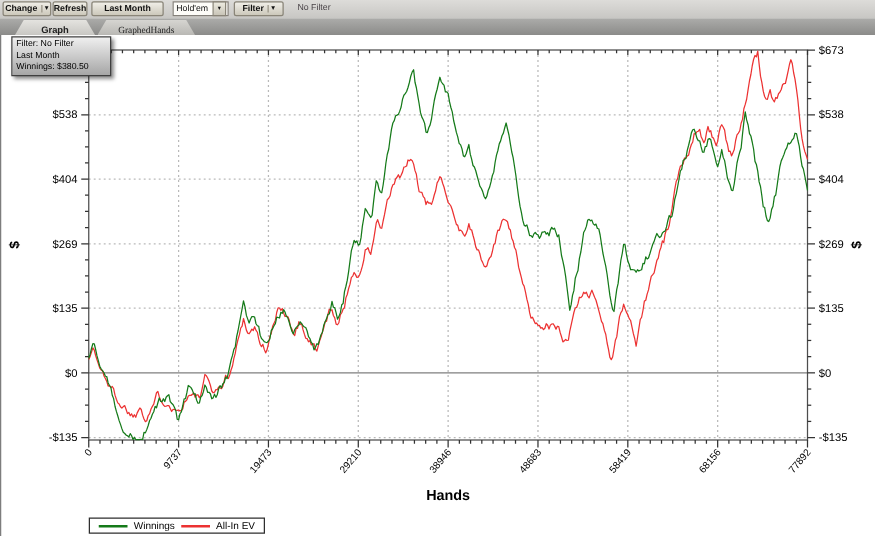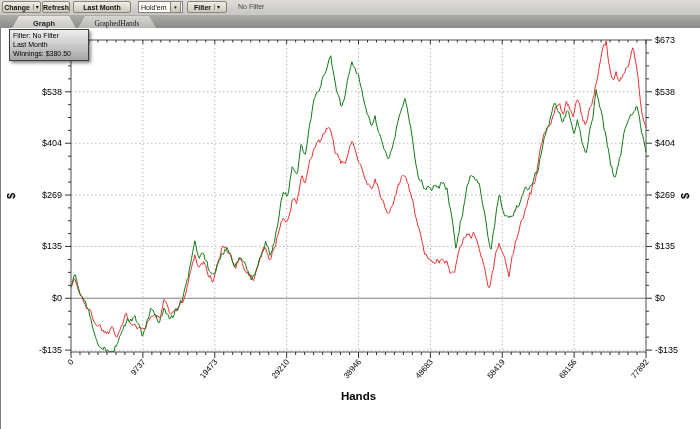--- a/index.html
+++ b/index.html
@@ -305,13 +305,19 @@
       <text transform="translate(504.25,334) rotate(-50)" text-anchor="end" font-size="8" fill="#000">58419</text>
       <text transform="translate(576.1286910080624,334) rotate(-50)" text-anchor="end" font-size="8" fill="#000">68156</text>
       <text transform="translate(648,334) rotate(-50)" text-anchor="end" font-size="8" fill="#000">77892</text>
       <text transform="translate(14,168) rotate(-90)" text-anchor="middle" font-size="11" font-weight="bold" fill="#000">$</text>
       <text transform="translate(688,168) rotate(-90)" text-anchor="middle" font-size="11" font-weight="bold" fill="#000">$</text>
       <text x="357.5" y="372" text-anchor="middle" font-size="11.5" font-weight="bold" fill="#000">Hands</text>
       <path d="M70.0 259.5L71.1 257.1L72.2 253.7L73.3 250.3L74.4 252.0L75.5 256.4L76.6 259.9L77.7 263.1L78.8 266.5L80.0 268.0L81.1 268.7L82.2 272.8L83.3 274.8L84.4 277.1L85.5 280.9L86.6 280.5L87.7 282.1L88.8 281.2L89.9 282.9L91.0 288.1L92.1 291.4L93.2 294.3L94.3 295.2L95.4 297.4L96.5 298.5L97.6 297.3L98.8 296.5L99.9 299.6L101.0 302.9L102.1 302.0L103.2 304.6L104.3 303.1L105.4 305.7L106.5 303.8L107.6 305.8L108.7 302.5L109.8 300.3L110.9 298.4L112.0 299.6L113.1 304.1L114.2 307.2L115.3 309.3L116.4 308.6L117.5 304.6L118.7 302.9L119.8 299.2L120.9 297.1L122.0 295.3L123.1 290.8L124.2 286.2L125.3 285.1L126.4 289.3L127.5 292.3L128.6 294.1L129.7 296.0L130.8 297.1L131.9 297.0L133.0 296.4L134.1 296.4L135.2 298.8L136.3 301.2L137.5 299.5L138.6 299.6L139.7 300.1L140.8 300.3L141.9 300.0L143.0 300.8L144.1 300.3L145.2 299.0L146.3 293.7L147.4 293.1L148.5 291.8L149.6 288.8L150.7 288.3L151.8 288.3L152.9 287.5L154.0 286.3L155.1 289.8L156.3 287.9L157.4 287.9L158.5 290.2L159.6 288.2L160.7 283.0L161.8 277.6L162.9 271.6L164.0 272.5L165.1 274.4L166.2 276.9L167.3 280.2L168.4 284.8L169.5 286.2L170.6 285.8L171.7 283.7L172.8 283.8L173.9 281.6L175.0 282.4L176.2 282.9L177.3 280.9L178.4 276.7L179.5 272.2L180.6 274.0L181.7 274.8L182.8 271.9L183.9 267.8L185.0 264.8L186.1 258.7L187.2 254.7L188.3 248.2L189.4 243.6L190.5 239.9L191.6 234.4L192.7 232.9L193.8 226.8L195.0 231.4L196.1 236.1L197.2 238.5L198.3 239.0L199.4 237.3L200.5 235.3L201.6 236.4L202.7 233.4L203.8 236.3L204.9 237.8L206.0 243.3L207.1 247.4L208.2 249.3L209.3 247.5L210.4 251.5L211.5 254.3L212.6 251.9L213.8 247.0L214.9 241.0L216.0 238.8L217.1 233.0L218.2 230.7L219.3 228.1L220.4 221.8L221.5 218.3L222.6 218.4L223.7 220.3L224.8 218.8L225.9 222.5L227.0 225.2L228.1 224.9L229.2 225.2L230.3 227.8L231.4 233.4L232.5 235.2L233.7 239.0L234.8 240.4L235.9 234.8L237.0 234.7L238.1 229.4L239.2 231.6L240.3 230.9L241.4 235.7L242.5 239.3L243.6 242.6L244.7 242.9L245.8 245.4L246.9 244.5L248.0 247.9L249.1 247.3L250.2 247.0L251.3 251.3L252.5 252.8L253.6 248.7L254.7 244.7L255.8 241.7L256.9 237.8L258.0 234.2L259.1 229.5L260.2 229.0L261.3 223.9L262.4 219.3L263.5 220.3L264.6 219.8L265.7 224.4L266.8 226.3L267.9 231.3L269.0 231.8L270.1 230.2L271.3 223.8L272.4 222.2L273.5 219.2L274.6 218.2L275.7 210.3L276.8 207.6L277.9 202.8L279.0 199.3L280.1 193.9L281.2 192.9L282.3 190.0L283.4 191.7L284.5 193.9L285.6 193.7L286.7 191.8L287.8 188.7L288.9 184.9L290.0 180.2L291.2 171.9L292.3 171.4L293.4 170.1L294.5 173.6L295.6 175.5L296.7 169.5L297.8 164.4L298.9 157.5L300.0 150.4L301.1 147.7L302.2 151.1L303.3 154.4L304.4 154.6L305.5 148.8L306.6 143.7L307.7 137.9L308.8 131.8L310.0 130.6L311.1 128.6L312.2 122.8L313.3 119.8L314.4 119.3L315.5 115.2L316.6 113.8L317.7 111.8L318.8 114.3L319.9 112.2L321.0 109.7L322.1 105.7L323.2 105.4L324.3 104.8L325.4 100.0L326.5 100.6L327.6 99.6L328.8 100.5L329.9 103.3L331.0 108.5L332.1 111.4L333.2 119.4L334.3 125.4L335.4 125.7L336.5 125.9L337.6 129.3L338.7 130.5L339.8 135.6L340.9 133.0L342.0 134.5L343.1 134.3L344.2 135.5L345.3 132.3L346.4 128.0L347.5 124.6L348.7 118.3L349.8 116.4L350.9 113.3L352.0 114.4L353.1 118.6L354.2 121.6L355.3 126.0L356.4 130.0L357.5 134.1L358.6 135.2L359.7 136.8L360.8 139.8L361.9 143.8L363.0 147.7L364.1 151.5L365.2 152.3L366.3 156.6L367.5 156.1L368.6 157.1L369.7 159.4L370.8 160.9L371.9 158.9L373.0 155.8L374.1 150.9L375.2 155.7L376.3 155.8L377.4 160.2L378.5 164.2L379.6 169.5L380.7 171.9L381.8 171.9L382.9 175.0L384.0 179.8L385.1 181.9L386.3 184.9L387.4 185.5L388.5 184.7L389.6 180.5L390.7 178.3L391.8 177.2L392.9 173.2L394.0 167.7L395.1 166.6L396.2 160.1L397.3 156.1L398.4 156.3L399.5 152.6L400.6 148.5L401.7 147.4L402.8 147.8L403.9 148.4L405.0 149.4L406.2 154.8L407.3 156.0L408.4 162.6L409.5 164.9L410.6 170.0L411.7 172.0L412.8 178.2L413.9 185.7L415.0 189.8L416.1 194.1L417.2 199.0L418.3 200.9L419.4 205.7L420.5 211.3L421.6 215.5L422.7 222.1L423.8 226.5L425.0 225.8L426.1 228.3L427.2 230.9L428.3 230.4L429.4 232.3L430.5 232.3L431.6 234.5L432.7 234.1L433.8 235.7L434.9 234.6L436.0 231.0L437.1 232.2L438.2 235.2L439.3 232.1L440.4 231.2L441.5 231.0L442.6 232.7L443.8 235.3L444.9 233.0L446.0 233.3L447.1 237.9L448.2 241.4L449.3 245.5L450.4 244.7L451.5 243.6L452.6 244.4L453.7 244.2L454.8 237.1L455.9 232.1L457.0 227.1L458.1 222.0L459.2 218.3L460.3 218.0L461.4 214.9L462.5 209.8L463.7 210.1L464.8 208.9L465.9 205.8L467.0 206.9L468.1 205.7L469.2 208.8L470.3 210.3L471.4 206.9L472.5 204.1L473.6 207.0L474.7 209.8L475.8 212.2L476.9 216.2L478.0 220.3L479.1 224.5L480.2 229.1L481.3 230.9L482.5 236.3L483.6 239.4L484.7 246.4L485.8 251.5L486.9 257.9L488.0 259.7L489.1 257.6L490.2 251.2L491.3 244.2L492.4 241.5L493.5 233.0L494.6 225.3L495.7 222.1L496.8 220.5L497.9 215.3L499.0 218.7L500.1 221.7L501.3 223.9L502.4 226.9L503.5 228.4L504.6 233.7L505.7 238.9L506.8 243.0L507.9 249.0L509.0 242.2L510.1 234.7L511.2 227.6L512.3 225.8L513.4 220.2L514.5 212.9L515.6 212.2L516.7 207.3L517.8 203.9L518.9 198.1L520.0 193.1L521.2 191.7L522.3 190.3L523.4 185.2L524.5 180.3L525.6 178.5L526.7 172.8L527.8 169.8L528.9 164.7L530.0 166.1L531.1 159.2L532.2 155.5L533.3 155.7L534.4 152.2L535.5 145.2L536.6 139.1L537.7 130.8L538.8 123.5L540.0 117.0L541.1 114.9L542.2 108.9L543.3 104.9L544.4 104.4L545.5 103.1L546.6 98.4L547.7 98.6L548.8 96.8L549.9 96.1L551.0 91.0L552.1 87.6L553.2 85.6L554.3 78.9L555.4 79.2L556.5 77.4L557.6 77.0L558.8 75.6L559.9 81.4L561.0 83.6L562.1 86.2L563.2 84.0L564.3 77.5L565.4 73.2L566.5 77.5L567.6 76.6L568.7 81.8L569.8 82.5L570.9 85.6L572.0 88.6L573.1 85.1L574.2 78.3L575.3 73.6L576.4 71.8L577.5 73.6L578.7 76.1L579.8 83.9L580.9 87.2L582.0 93.1L583.1 92.9L584.2 96.7L585.3 94.3L586.4 91.6L587.5 84.4L588.6 79.9L589.7 78.5L590.8 76.6L591.9 70.6L593.0 67.5L594.1 59.0L595.2 55.5L596.3 51.4L597.5 43.5L598.6 36.6L599.7 31.6L600.8 24.6L601.9 19.4L603.0 16.4L604.1 17.5L605.2 12.9L606.3 23.2L607.4 32.9L608.5 38.1L609.6 44.9L610.7 49.2L611.8 51.2L612.9 51.5L614.0 47.5L615.1 43.7L616.3 49.7L617.4 51.8L618.5 53.5L619.6 50.0L620.7 50.7L621.8 47.0L622.9 45.7L624.0 43.6L625.1 39.6L626.2 38.9L627.3 38.8L628.4 34.0L629.5 28.9L630.6 23.4L631.7 19.8L632.8 22.8L633.9 30.2L635.0 35.3L636.2 43.5L637.3 52.0L638.4 63.6L639.5 74.6L640.6 82.7L641.7 88.5L642.8 93.1L643.9 96.0L645.0 99.5" fill="none" stroke="#ec3232" stroke-width="1" stroke-linejoin="round"></path>
       <path d="M70.0 258.8L71.1 255.3L72.2 250.8L73.3 246.9L74.4 247.0L75.5 251.6L76.6 256.7L77.7 260.7L78.8 265.0L80.0 267.2L81.1 268.7L82.2 270.2L83.3 273.0L84.4 273.2L85.5 278.4L86.6 280.4L87.7 281.9L88.8 288.2L89.9 290.9L91.0 297.0L92.1 301.1L93.2 304.6L94.3 308.5L95.4 311.5L96.5 314.9L97.6 317.8L98.8 318.8L99.9 320.1L101.0 320.6L102.1 321.6L103.2 318.9L104.3 320.6L105.4 323.6L106.5 321.8L107.6 323.6L108.7 323.6L109.8 323.6L110.9 323.6L112.0 323.5L113.1 323.6L114.2 317.9L115.3 318.3L116.4 315.7L117.5 312.6L118.7 308.4L119.8 306.6L120.9 303.4L122.0 301.4L123.1 297.1L124.2 298.2L125.3 294.2L126.4 290.4L127.5 293.1L128.6 293.4L129.7 291.0L130.8 293.2L131.9 289.8L133.0 288.6L134.1 287.7L135.2 293.3L136.3 294.6L137.5 295.8L138.6 298.0L139.7 300.7L140.8 307.6L141.9 307.8L143.0 303.0L144.1 301.5L145.2 296.6L146.3 291.1L147.4 291.0L148.5 286.1L149.6 280.4L150.7 281.2L151.8 282.1L152.9 284.1L154.0 287.3L155.1 287.0L156.3 292.2L157.4 294.6L158.5 294.4L159.6 289.6L160.7 288.4L161.8 285.1L162.9 280.0L164.0 281.8L165.1 285.8L166.2 285.8L167.3 287.0L168.4 291.0L169.5 290.3L170.6 287.3L171.7 289.9L172.8 287.8L173.9 283.1L175.0 280.5L176.2 282.3L177.3 279.0L178.4 278.0L179.5 273.7L180.6 274.9L181.7 270.3L182.8 265.0L183.9 259.9L185.0 256.3L186.1 251.5L187.2 249.6L188.3 241.4L189.4 236.6L190.5 230.7L191.6 224.8L192.7 218.9L193.8 212.7L195.0 217.5L196.1 224.3L197.2 227.3L198.3 230.4L199.4 227.4L200.5 225.2L201.6 225.2L202.7 225.7L203.8 231.0L204.9 232.6L206.0 233.1L207.1 240.1L208.2 242.8L209.3 243.9L210.4 245.3L211.5 245.8L212.6 246.1L213.8 244.8L214.9 243.2L216.0 236.4L217.1 235.0L218.2 232.6L219.3 230.9L220.4 225.7L221.5 226.0L222.6 226.4L223.7 221.8L224.8 222.7L225.9 219.7L227.0 221.6L228.1 225.1L229.2 226.1L230.3 229.6L231.4 233.2L232.5 237.0L233.7 239.1L234.8 235.6L235.9 234.1L237.0 232.9L238.1 232.0L239.2 229.5L240.3 230.9L241.4 232.6L242.5 233.6L243.6 234.0L244.7 236.8L245.8 241.3L246.9 242.8L248.0 246.0L249.1 247.2L250.2 251.9L251.3 250.0L252.5 247.0L253.6 247.5L254.7 243.5L255.8 239.8L256.9 238.0L258.0 232.2L259.1 229.4L260.2 227.1L261.3 223.5L262.4 223.2L263.5 219.1L264.6 213.1L265.7 217.8L266.8 218.1L267.9 222.3L269.0 227.3L270.1 225.3L271.3 222.1L272.4 215.8L273.5 214.8L274.6 205.3L275.7 201.2L276.8 196.3L277.9 189.3L279.0 180.8L280.1 172.5L281.2 168.8L282.3 164.3L283.4 166.1L284.5 164.7L285.6 168.1L286.7 167.5L287.8 162.3L288.9 152.9L290.0 146.6L291.2 138.8L292.3 140.5L293.4 142.6L294.5 144.1L295.6 146.0L296.7 144.2L297.8 133.9L298.9 124.8L300.0 116.6L301.1 118.4L302.2 123.3L303.3 125.6L304.4 126.2L305.5 120.0L306.6 111.9L307.7 102.6L308.8 95.6L310.0 91.2L311.1 82.7L312.2 75.3L313.3 70.4L314.4 68.5L315.5 64.6L316.6 64.1L317.7 63.5L318.8 60.9L319.9 57.6L321.0 51.5L322.1 48.2L323.2 46.9L324.3 45.2L325.4 42.0L326.5 38.0L327.6 33.0L328.8 29.5L329.9 27.8L331.0 37.8L332.1 42.2L333.2 48.7L334.3 55.0L335.4 62.1L336.5 65.7L337.6 67.8L338.7 70.7L339.8 77.7L340.9 78.1L342.0 74.2L343.1 71.9L344.2 67.2L345.3 59.5L346.4 52.6L347.5 47.6L348.7 43.4L349.8 38.4L350.9 33.8L352.0 37.4L353.1 39.0L354.2 40.1L355.3 45.5L356.4 45.5L357.5 46.7L358.6 53.3L359.7 58.0L360.8 61.5L361.9 68.4L363.0 73.0L364.1 77.9L365.2 81.5L366.3 86.7L367.5 87.9L368.6 91.1L369.7 96.7L370.8 97.4L371.9 95.0L373.0 91.4L374.1 87.6L375.2 95.3L376.3 99.3L377.4 104.4L378.5 105.6L379.6 108.6L380.7 112.8L381.8 116.7L382.9 120.9L384.0 122.6L385.1 125.1L386.3 129.2L387.4 131.0L388.5 128.9L389.6 124.2L390.7 121.7L391.8 117.5L392.9 112.4L394.0 109.7L395.1 101.8L396.2 96.1L397.3 92.4L398.4 87.1L399.5 84.7L400.6 80.6L401.7 78.5L402.8 74.2L403.9 70.4L405.0 75.2L406.2 80.2L407.3 87.1L408.4 93.6L409.5 98.1L410.6 105.2L411.7 112.4L412.8 121.4L413.9 129.7L415.0 136.9L416.1 141.9L417.2 148.1L418.3 152.1L419.4 152.9L420.5 151.9L421.6 156.0L422.7 160.5L423.8 160.5L425.0 161.9L426.1 159.1L427.2 158.0L428.3 159.4L429.4 159.8L430.5 162.7L431.6 160.9L432.7 157.6L433.8 157.6L434.9 157.2L436.0 159.3L437.1 158.2L438.2 160.6L439.3 156.1L440.4 153.9L441.5 155.4L442.6 154.5L443.8 158.1L444.9 161.4L446.0 159.9L447.1 168.1L448.2 176.4L449.3 180.9L450.4 186.2L451.5 193.1L452.6 202.0L453.7 210.9L454.8 220.2L455.9 215.7L457.0 208.3L458.1 204.5L459.2 194.6L460.3 191.3L461.4 188.4L462.5 178.9L463.7 173.4L464.8 166.2L465.9 158.0L467.0 156.0L468.1 153.1L469.2 148.0L470.3 147.5L471.4 148.6L472.5 148.1L473.6 151.1L474.7 152.1L475.8 151.3L476.9 154.8L478.0 155.0L479.1 160.0L480.2 167.3L481.3 174.4L482.5 180.1L483.6 184.9L484.7 191.6L485.8 200.0L486.9 208.3L488.0 214.3L489.1 219.6L490.2 221.2L491.3 211.6L492.4 203.5L493.5 198.7L494.6 189.1L495.7 180.2L496.8 174.8L497.9 167.5L499.0 167.6L500.1 175.1L501.3 181.1L502.4 183.6L503.5 187.8L504.6 187.7L505.7 187.8L506.8 188.1L507.9 189.8L509.0 187.8L510.1 188.8L511.2 188.2L512.3 187.8L513.4 182.7L514.5 183.0L515.6 177.5L516.7 179.2L517.8 178.4L518.9 175.0L520.0 171.3L521.2 167.4L522.3 165.1L523.4 161.6L524.5 158.8L525.6 160.7L526.7 162.0L527.8 161.2L528.9 158.4L530.0 157.3L531.1 156.9L532.2 153.5L533.3 148.4L534.4 144.4L535.5 146.0L536.6 145.0L537.7 139.4L538.8 131.4L540.0 127.1L541.1 121.4L542.2 115.4L543.3 108.8L544.4 107.3L545.5 100.4L546.6 99.6L547.7 98.6L548.8 92.3L549.9 88.2L551.0 83.6L552.1 78.3L553.2 75.8L554.3 75.4L555.4 78.4L556.5 82.5L557.6 84.5L558.8 84.7L559.9 89.5L561.0 93.7L562.1 93.8L563.2 89.3L564.3 89.1L565.4 83.5L566.5 82.9L567.6 83.7L568.7 89.0L569.8 92.9L570.9 97.3L572.0 102.2L573.1 105.4L574.2 101.7L575.3 97.4L576.4 91.6L577.5 97.7L578.7 100.5L579.8 107.1L580.9 114.4L582.0 117.2L583.1 120.0L584.2 124.2L585.3 124.5L586.4 119.0L587.5 111.0L588.6 102.4L589.7 97.7L590.8 93.6L591.9 90.4L593.0 79.4L594.1 69.5L595.2 61.5L596.3 67.9L597.5 72.0L598.6 78.9L599.7 80.8L600.8 85.8L601.9 91.4L603.0 101.1L604.1 103.6L605.2 108.9L606.3 117.5L607.4 121.2L608.5 128.8L609.6 137.6L610.7 137.8L611.8 144.8L612.9 148.5L614.0 149.2L615.1 146.5L616.3 139.5L617.4 137.0L618.5 129.3L619.6 128.0L620.7 120.4L621.8 112.5L622.9 105.2L624.0 100.7L625.1 98.2L626.2 95.5L627.3 92.1L628.4 90.3L629.5 86.4L630.6 87.1L631.7 86.0L632.8 83.8L633.9 82.7L635.0 78.6L636.2 78.8L637.3 84.2L638.4 88.9L639.5 97.7L640.6 104.7L641.7 107.2L642.8 112.6L643.9 118.3L645.0 124.3" fill="none" stroke="#157a19" stroke-width="1" stroke-linejoin="round"></path>
     </svg>
 
+  <div class="legend">
+    <span class="swatch" id="swatch-0" style="background: rgb(21, 122, 25);"></span>
+    <span>Winnings</span>
+    <span class="swatch" id="swatch-1" style="background: rgb(236, 50, 50);"></span>
+    <span>All-In EV</span>
+  </div>
 </div>
 
 </body></html>

